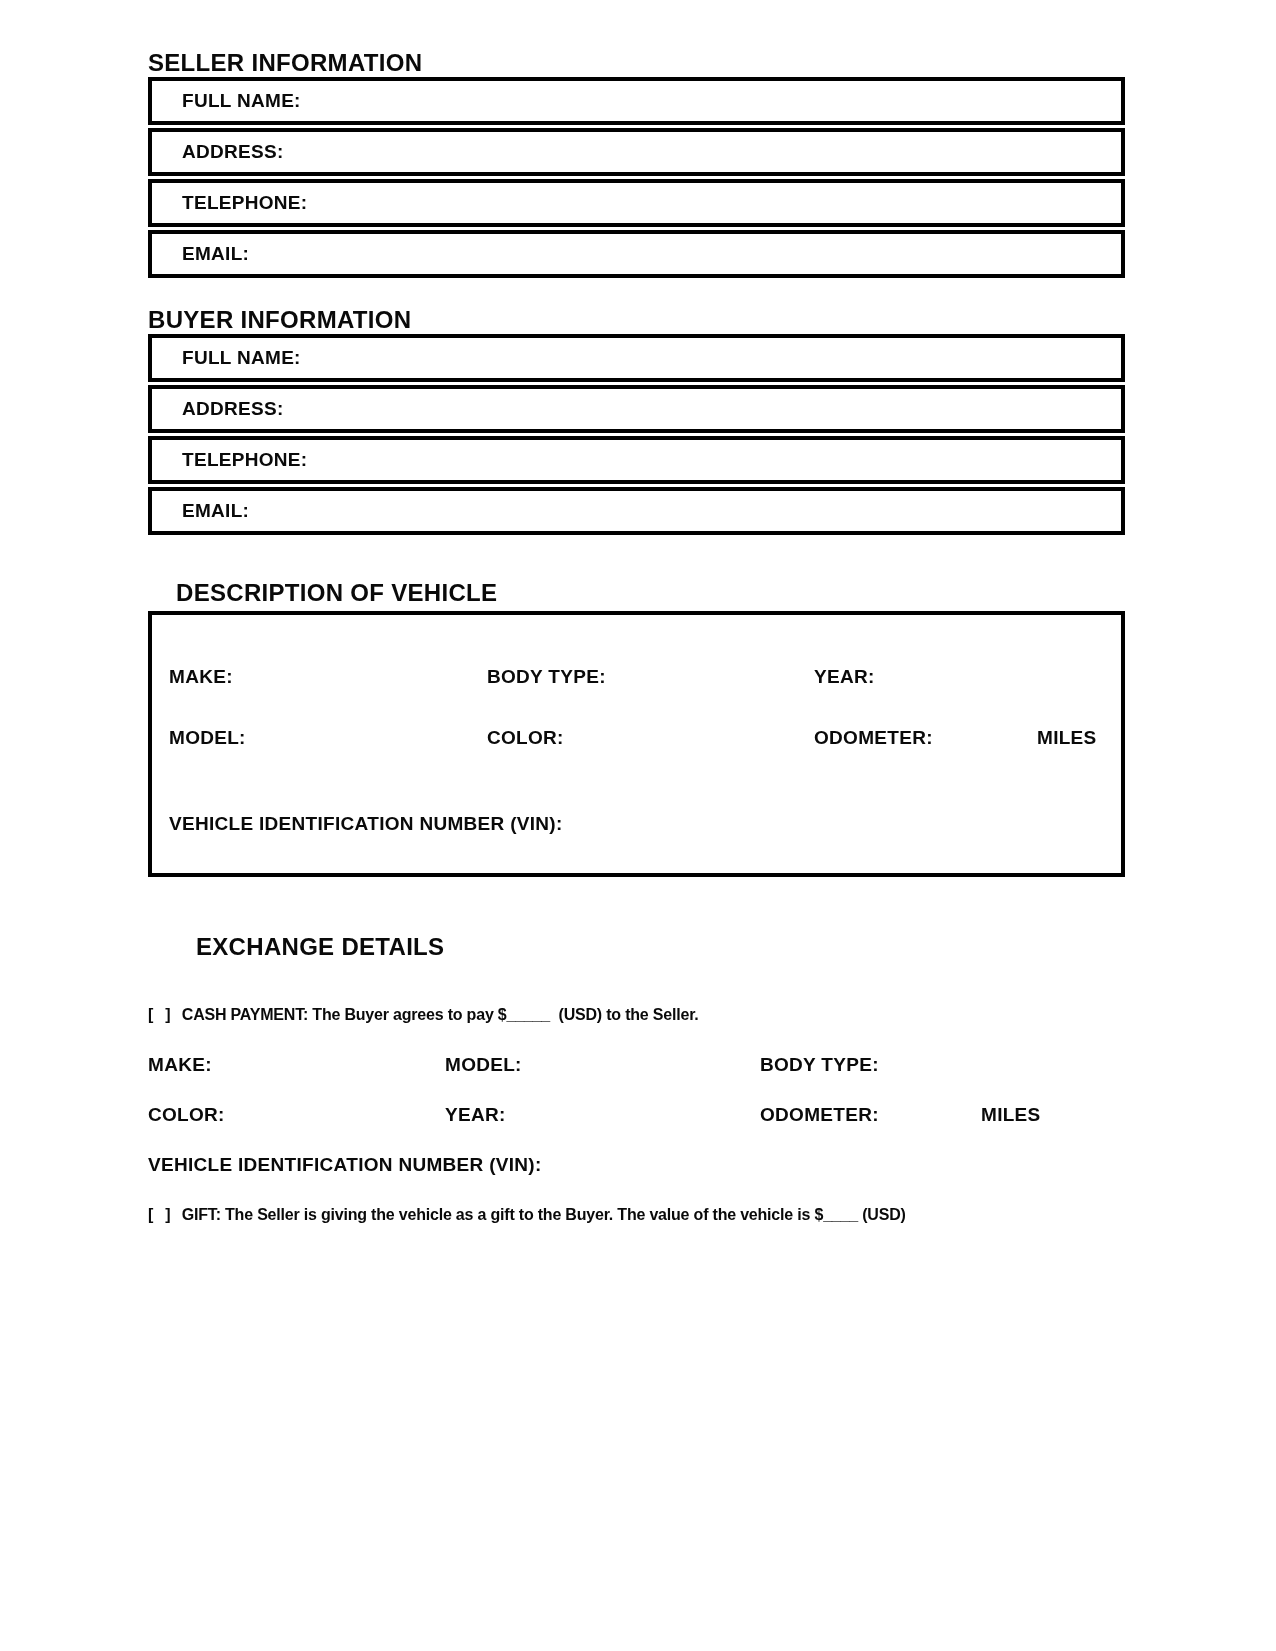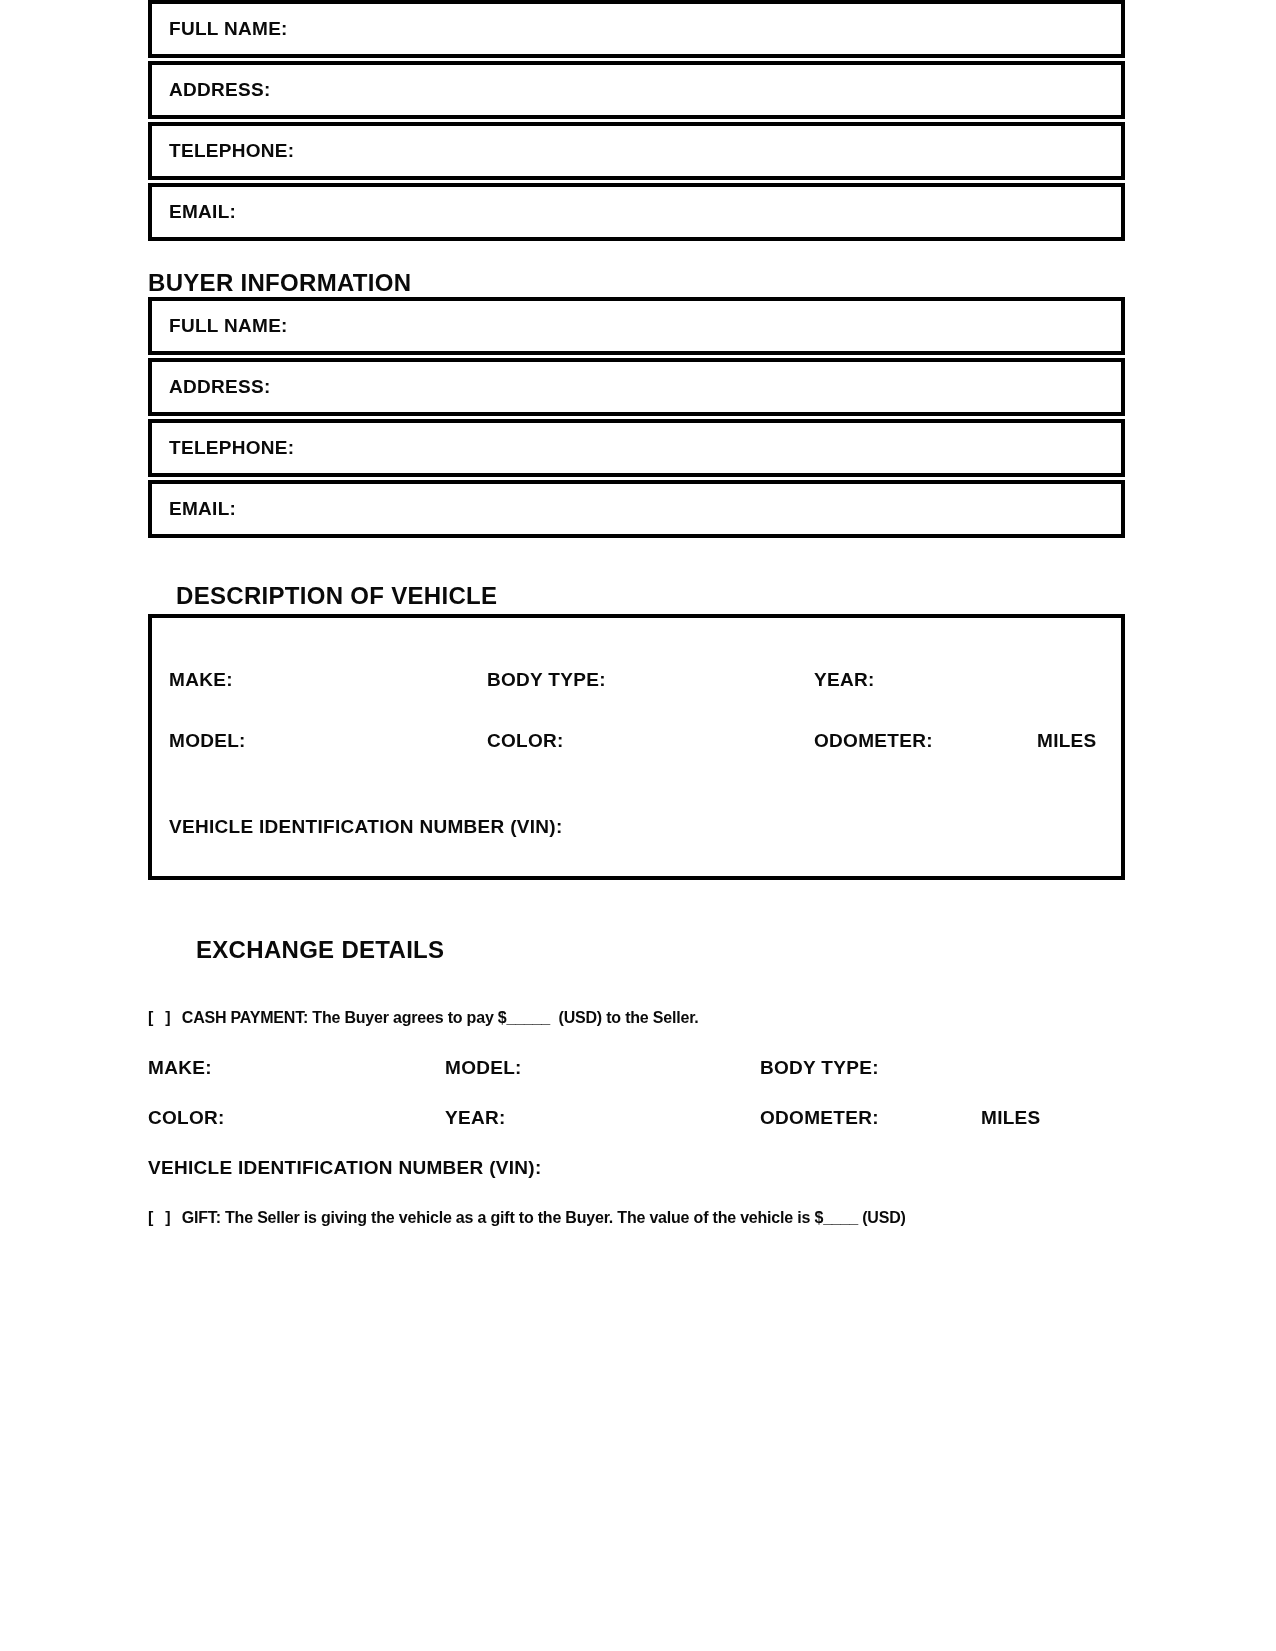--- a/index.html
+++ b/index.html
@@ -35,26 +35,26 @@
     letter-spacing: 0.3px;
   }
   .section-header.seller-h { margin-top: 49px; }
   .section-header.buyer-h  { margin-top: 28px; }
   .section-header.desc-h   { margin-top: 44px; margin-left: 28px; }
   .section-header.exch-h   { margin-top: 56px; margin-left: 48px; }
 
   .info-box { width: 977px; }
   .info-row {
     box-sizing: border-box;
-    height: 58px;
+    height: 48px;
     border: 4px solid #000000;
     background: #ffffff;
     display: flex;
     align-items: center;
-    padding-left: 17px;
+    padding-left: 30px;
     margin-top: 3px;
   }
   .info-row:first-child { margin-top: 0; }
   .field-label {
     font-size: 19px;
     line-height: 22px;
     letter-spacing: 0.3px;
     white-space: nowrap;
   }
 
@@ -110,20 +110,21 @@
     white-space: nowrap;
   }
   .vin-line { margin-top: 28px; }
 </style>
 </head>
 <body>
 
 <div class="page">
 
 
+  <h2 class="section-header seller-h">SELLER INFORMATION</h2>
   <div class="info-box">
     <div class="info-row">
       <span class="field-label">FULL NAME:</span>
     </div>
     <div class="info-row">
       <span class="field-label">ADDRESS:</span>
     </div>
     <div class="info-row">
       <span class="field-label">TELEPHONE:</span>
     </div>

